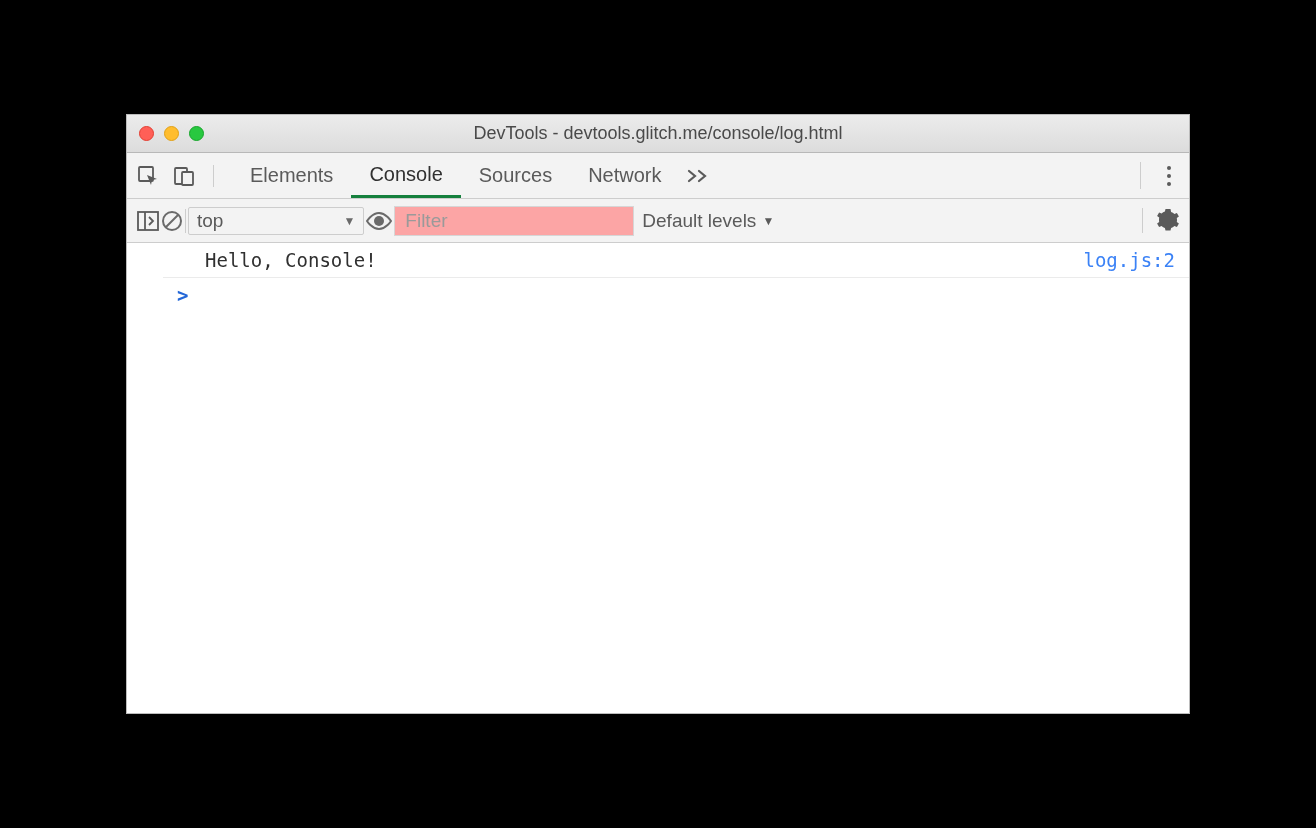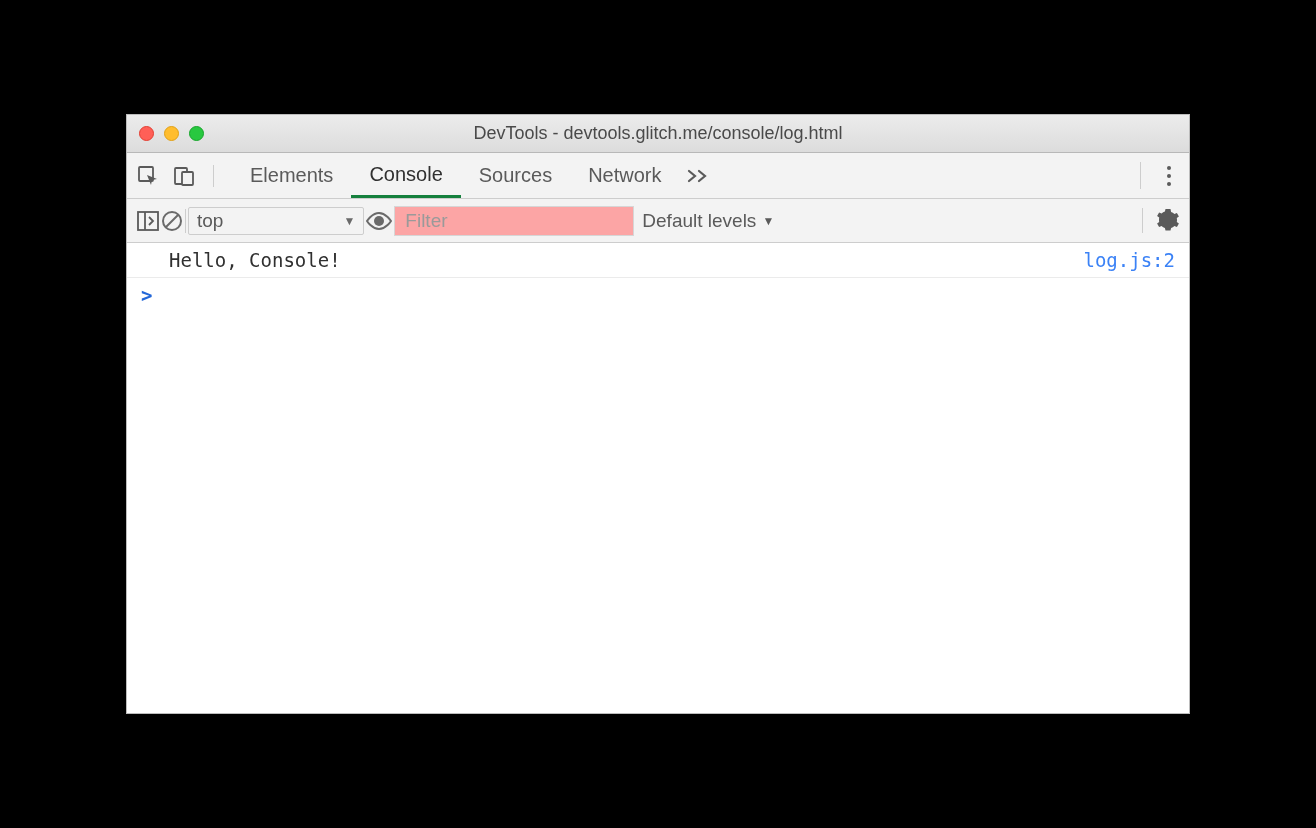--- a/index.html
+++ b/index.html
@@ -89,20 +89,21 @@
   }
   .filter-input::placeholder{ color:#9a9a9a;}
   .levels{ display:flex; align-items:center; gap:6px; cursor:pointer; margin-left:6px;}
   .gear-wrap{ margin-left:auto; padding-left:14px; border-left:1px solid #cdcdcd; height:60%; display:flex; align-items:center;}
   
   .console-body{
     flex:1; background:#fff;
     font-family: Menlo, Consolas, monospace;
     font-size:19px;
     overflow:auto;
+    margin-left:36px;
   }
   .log-row{
     display:flex; justify-content:space-between;
     padding:6px 14px 6px 42px;
     border-bottom:1px solid #ebebeb;
     color:#303030;
   }
   .src-link{ color:#3b82f6; cursor:pointer;}
   .prompt-row{ padding:6px 14px; color:#2367d8; font-weight:bold;}
   svg{ display:block;}

